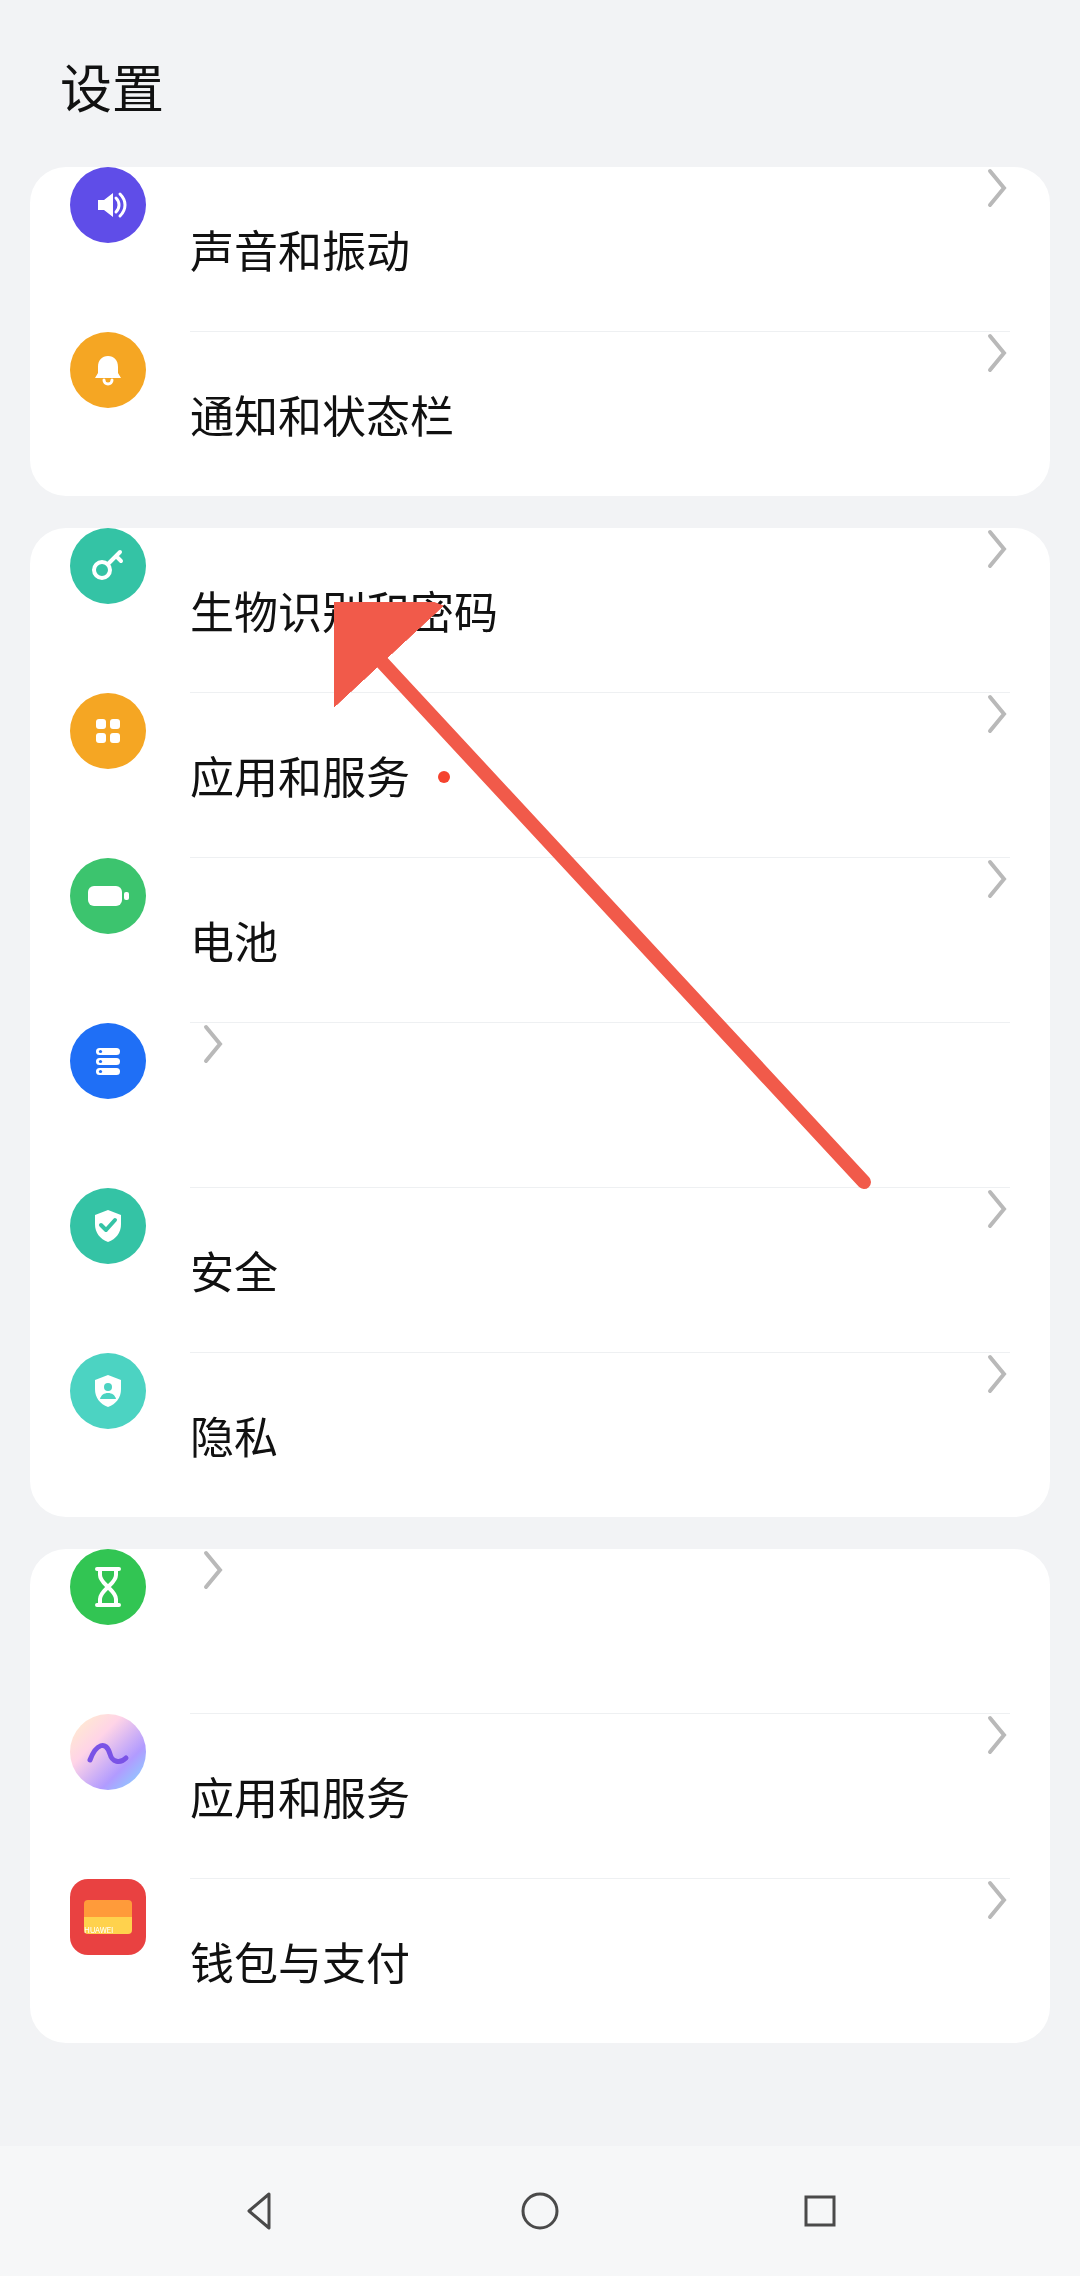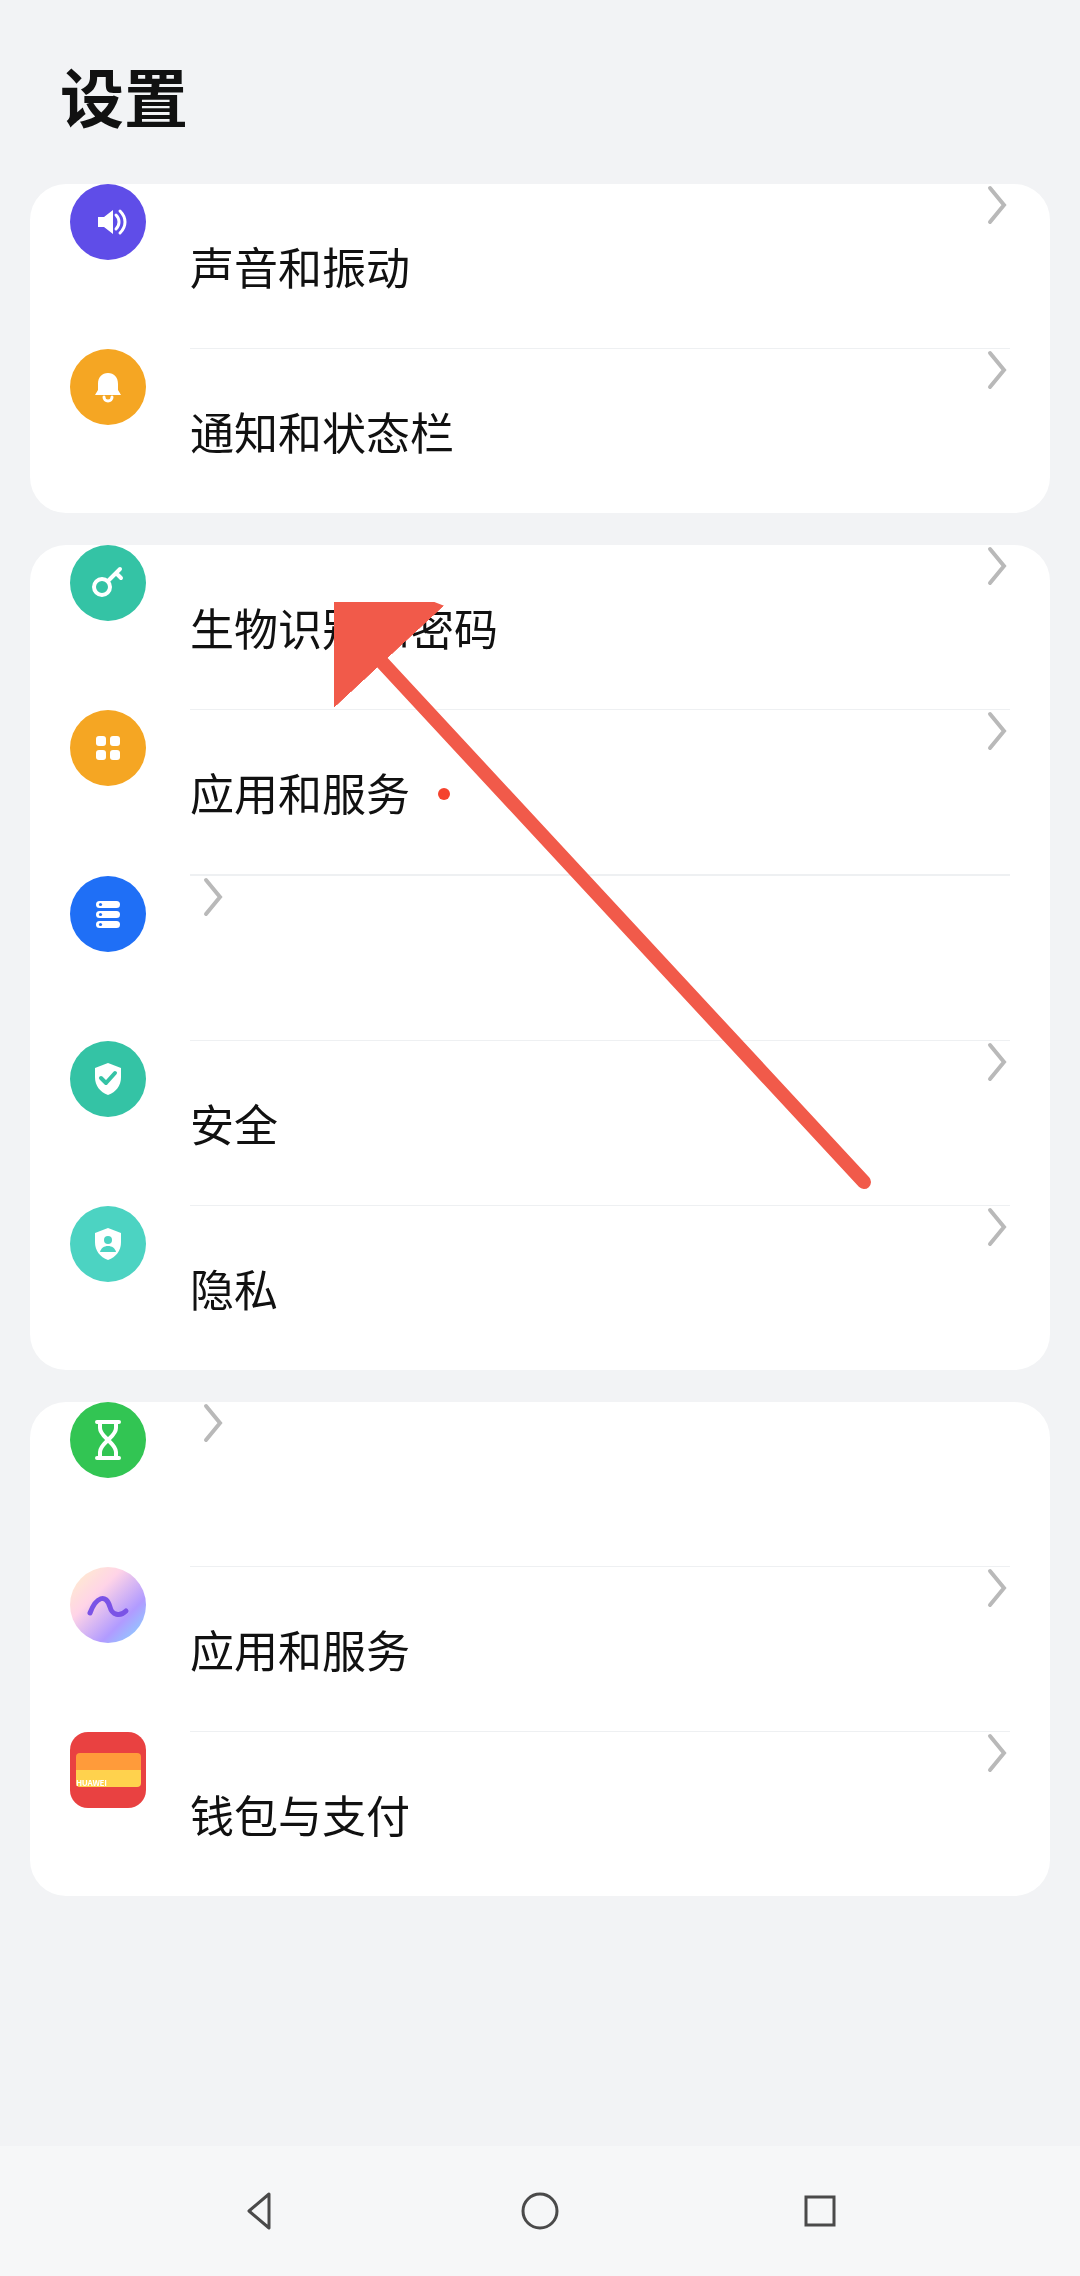--- a/index.html
+++ b/index.html
@@ -5,22 +5,22 @@
     * { margin: 0; padding: 0; box-sizing: border-box; }
     body {
       width: 1080px;
       height: 2276px;
       background: #f2f3f5;
       font-family: -apple-system, "Noto Sans CJK SC", "PingFang SC", "Microsoft YaHei", sans-serif;
       overflow: hidden;
       position: relative;
     }
     .page-title {
-      font-size: 64px;
-      font-weight: 700;
+      font-size: 52px;
+      font-weight: 400;
       color: #111;
       padding: 48px 0 44px 60px;
     }
     .card {
       background: #fff;
       border-radius: 36px;
       margin: 0 30px 32px 30px;
       padding: 0 0 0 0;
       overflow: hidden;
     }
@@ -109,26 +109,25 @@
       height: 90px;
       display: flex;
       align-items: center;
       justify-content: center;
       color: #4a4a4a;
     }
     .navbtn svg { display: block; }
 
     
     .wallet-box {
-      width: 65px;
+      width: 48px;
       height: 34px;
       border-radius: 4px;
       background: linear-gradient(#ff9b3a 0 50%, #ffd24d 50% 100%);
       position: relative;
-      font-weight: bold;
     }
     .wallet-label {
       position: absolute;
       bottom: -2px;
       left: 0;
       font-size: 9px;
       color: #fff;
       letter-spacing: -0.3px;
       transform: scale(0.9);
       transform-origin: left bottom;
@@ -209,20 +208,36 @@
       <span class="badge-dot"></span>
     </div>
     <div class="chevron">
       <svg width="24" height="42" viewBox="0 0 24 42">
           <path d="M4 4l14 17L4 38" stroke="currentColor" stroke-width="4" fill="none" stroke-linecap="round"></path>
         </svg>
     </div>
   </div>
   <div class="divider"></div>
 
+  <div class="row">
+    <div class="icon-wrap bg-green">
+      <svg width="44" height="28" viewBox="0 0 44 28">
+        <rect x="2" y="4" width="34" height="20" rx="6" fill="#fff"></rect>
+        <rect x="38" y="10" width="5" height="8" rx="2" fill="#fff"></rect>
+      </svg>
+    </div>
+    <div class="row-label">
+        <span>电池</span>
+      </div>
+    <div class="chevron">
+      <svg width="24" height="42" viewBox="0 0 24 42">
+          <path d="M4 4l14 17L4 38" stroke="currentColor" stroke-width="4" fill="none" stroke-linecap="round"></path>
+        </svg>
+    </div>
+  </div>
   <div class="divider"></div>
 
   <div class="row">
     <div class="icon-wrap bg-blue">
       <svg width="40" height="40" viewBox="0 0 40 40">
         <rect x="8" y="7" width="24" height="7" rx="3.5" fill="#fff"></rect>
         <rect x="8" y="17" width="24" height="7" rx="3.5" fill="#fff"></rect>
         <rect x="8" y="27" width="24" height="7" rx="3.5" fill="#fff"></rect>
         <circle cx="12.5" cy="10.5" r="1.6" fill="#1f6ff6"></circle>
         <circle cx="12.5" cy="20.5" r="1.6" fill="#1f6ff6"></circle>

